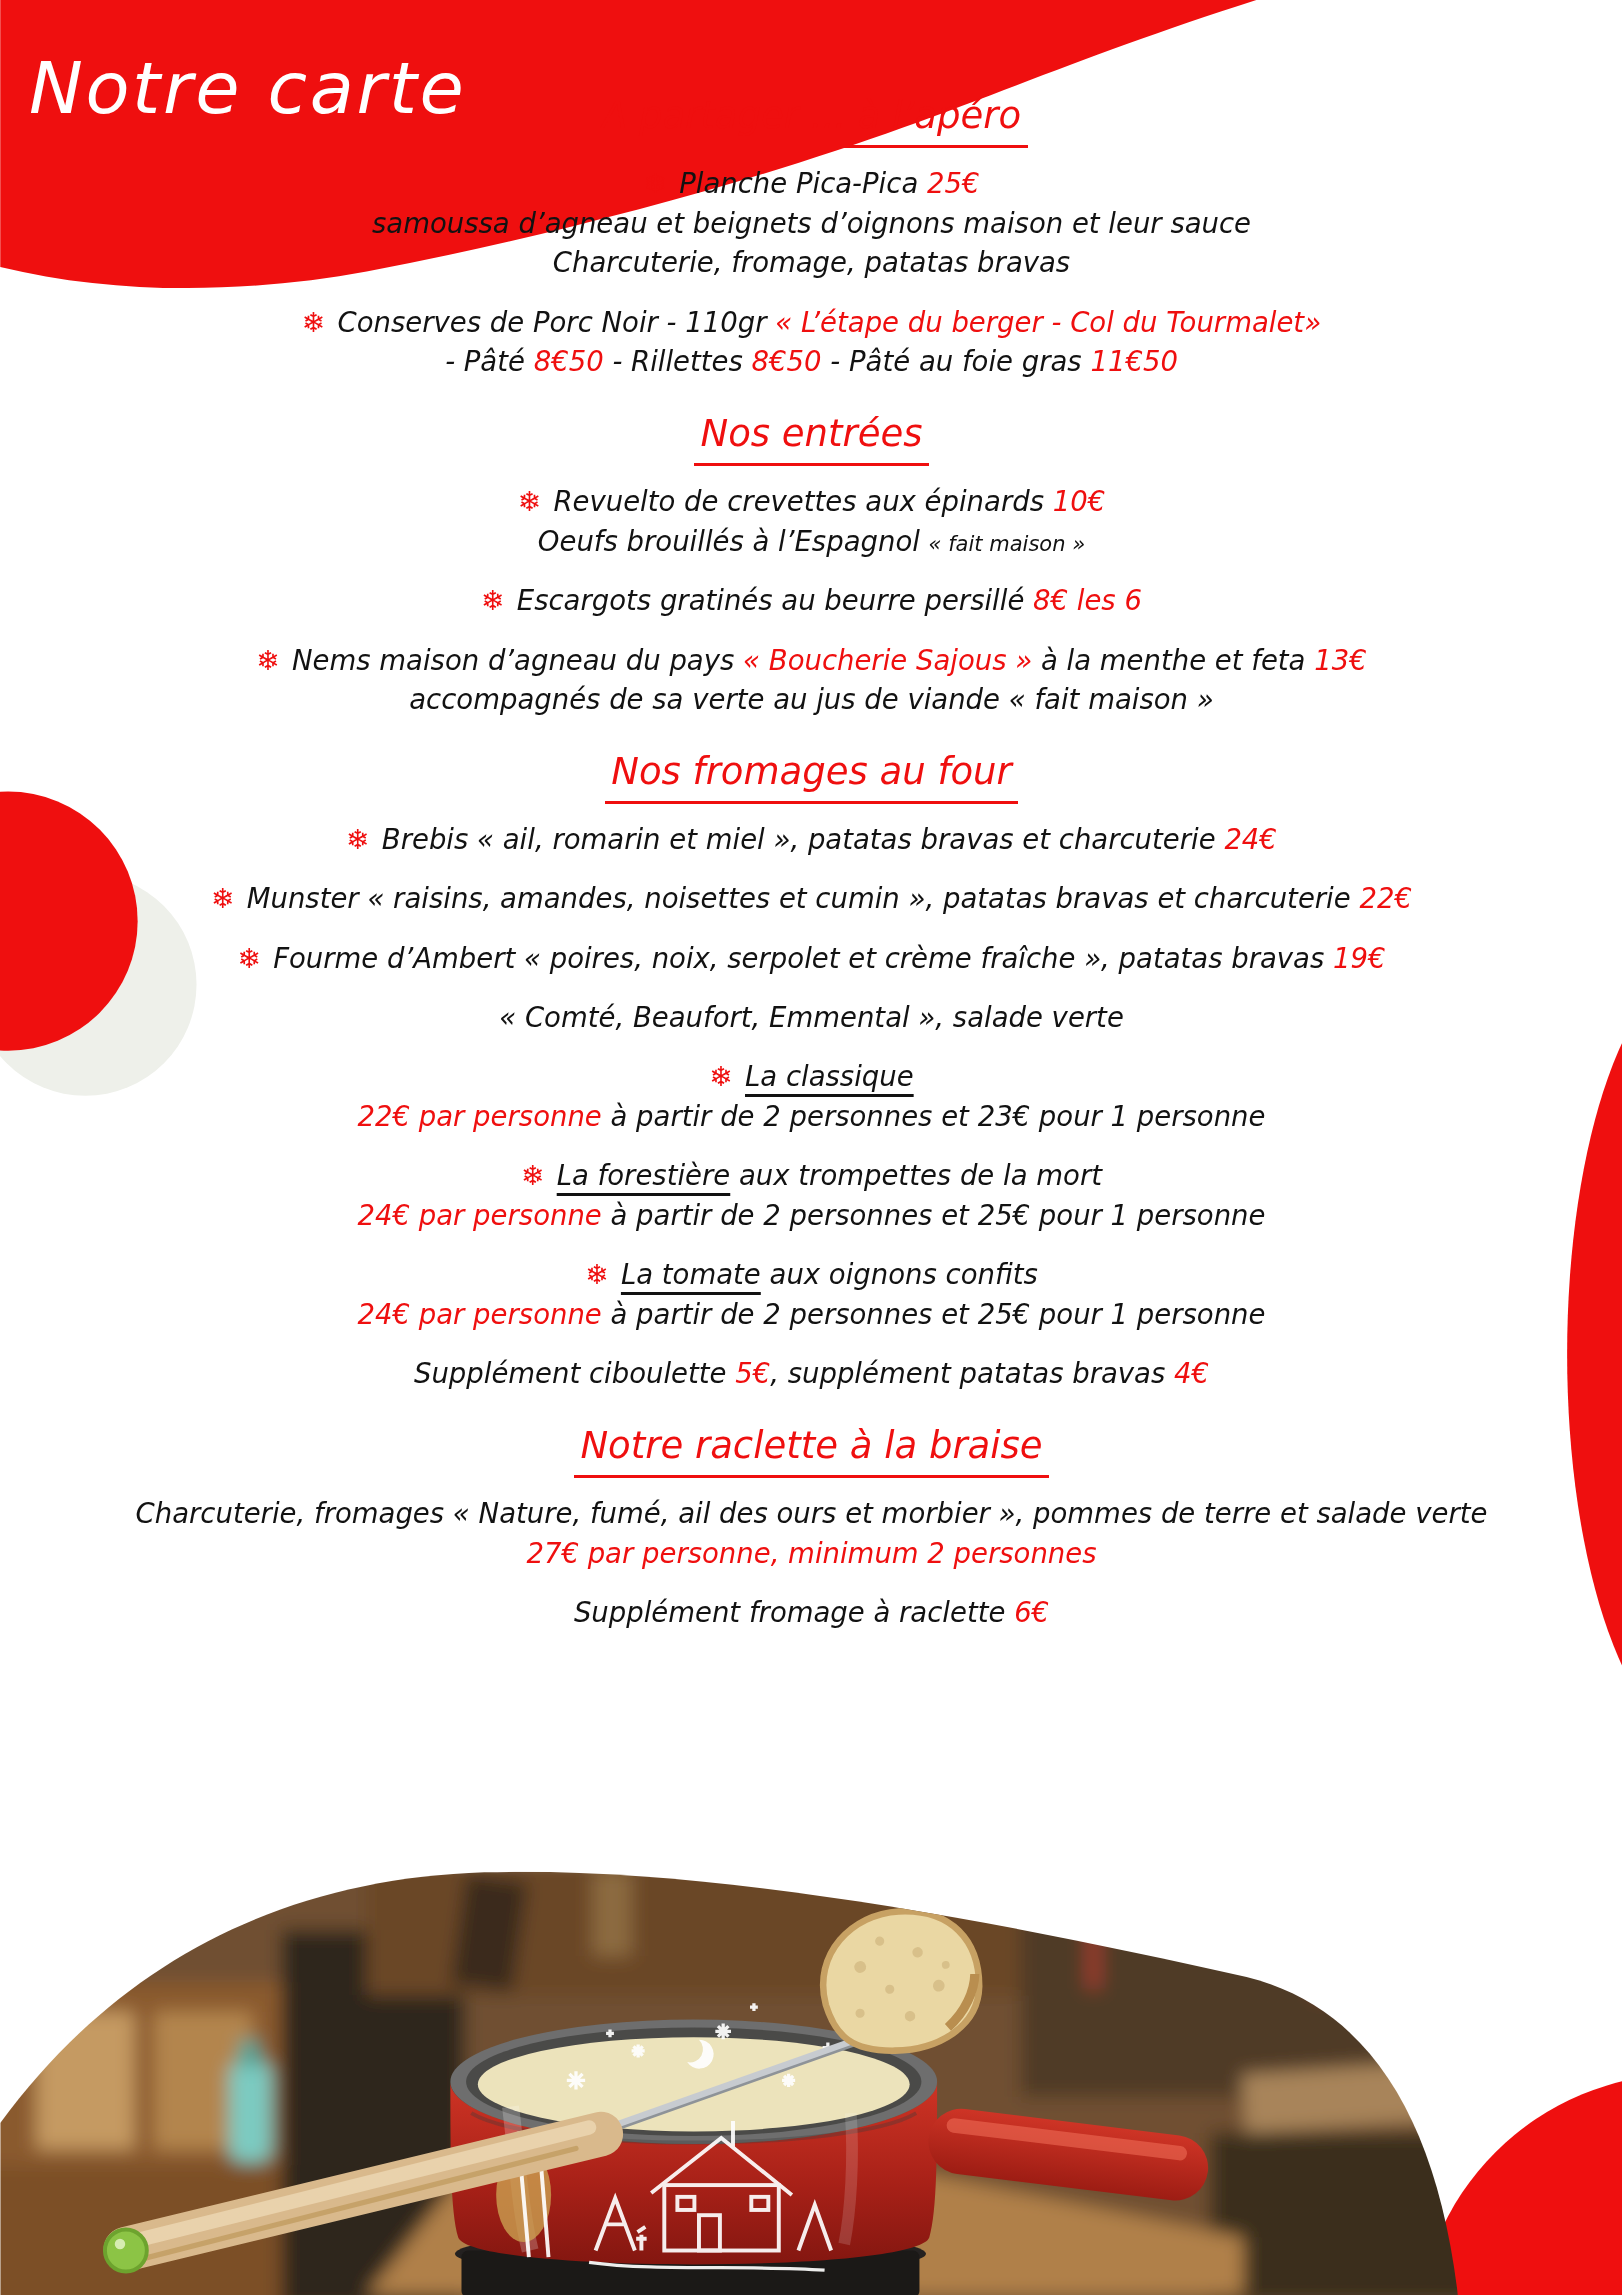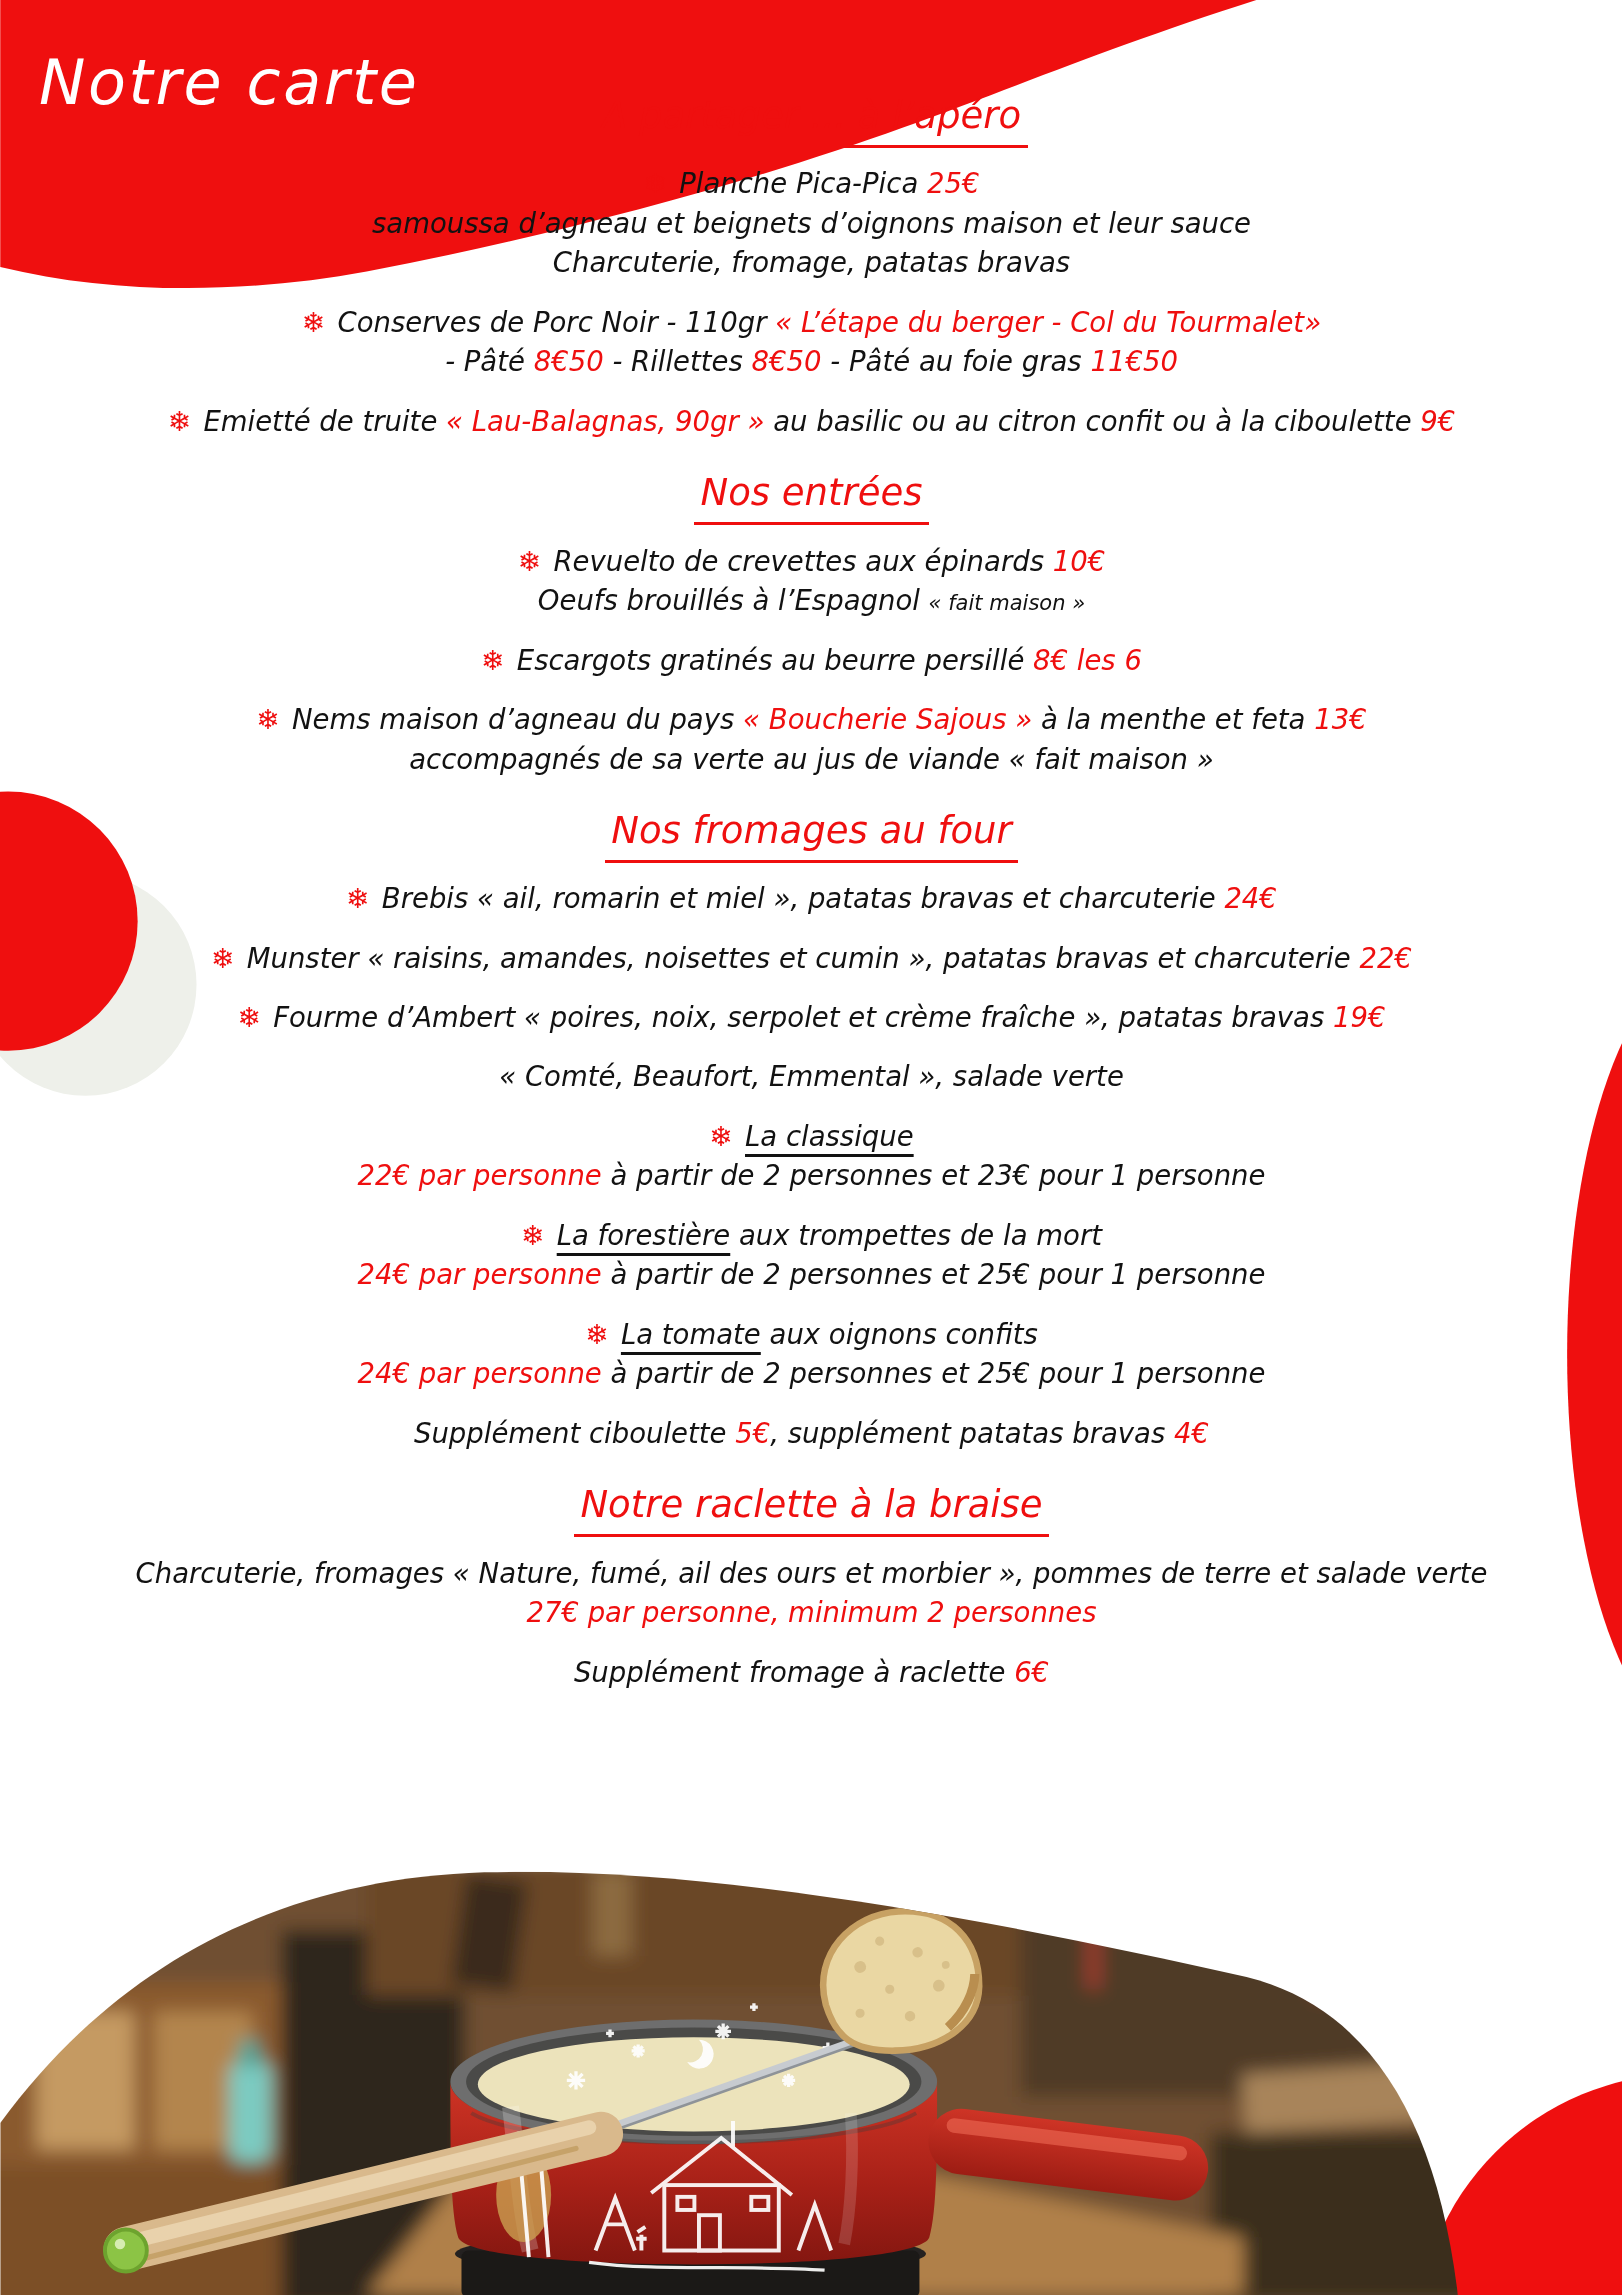--- a/index.html
+++ b/index.html
@@ -3,22 +3,22 @@
 <meta charset="utf-8">
 <style>
   html,body{margin:0;padding:0;}
   body{
     width:1623px;height:2295px;position:relative;overflow:hidden;background:#ffffff;
     font-family:"DejaVu Sans", sans-serif;font-style:italic;color:var(--ink,#121212);
   }
   #decor,#photo{position:absolute;top:0;left:0;}
   #photo{z-index:5;}
   #page-title{
-    position:absolute;top:46px;left:39px;z-index:3;
-    color:#ffffff;font-size:62px;letter-spacing:2.6px;white-space:nowrap;
+    position:absolute;top:46px;left:29px;z-index:3;
+    color:#ffffff;font-size:72px;letter-spacing:2.6px;white-space:nowrap;
   }
   #menu{
     position:absolute;top:92px;left:0;width:1623px;z-index:2;
     text-align:center;font-size:27.5px;line-height:1.3;
   }
   .b{white-space:nowrap;}
   .heading{margin:30px 0 26px;}
   .heading:first-child{margin-top:0;}
   .hd{
     color:var(--red,#ef0f0f);font-size:37px;
@@ -45,21 +45,20 @@
 
 <div id="page-title">Notre carte</div>
 
 <div id="menu">
     <div class="b heading"><span class="hd">A partager ... à l’apéro</span></div>
     <div class="b item"><span class="sf">❄</span> <span class="c-ink">Planche Pica-Pica </span><span class="c-red">25€</span></div>
     <div class="b line"><span class="c-ink">samoussa d’agneau et beignets d’oignons maison et leur sauce</span></div>
     <div class="b line"><span class="c-ink">Charcuterie, fromage, patatas bravas</span></div>
     <div class="b item"><span class="sf">❄</span> <span class="c-ink">Conserves de Porc Noir - 110gr </span><span class="c-red">« L’étape du berger - Col du Tourmalet»</span></div>
     <div class="b line"><span class="c-ink">- Pâté </span><span class="c-red">8€50</span><span class="c-ink"> - Rillettes </span><span class="c-red">8€50</span><span class="c-ink"> - Pâté au foie gras </span><span class="c-red">11€50</span></div>
-    <div class="b item"><span class="sf">❄</span> <span class="c-ink">Emietté de truite </span><span class="c-red">« Lau-Balagnas, 90gr »</span><span class="c-ink"> au basilic ou au citron confit ou à la ciboulette </span><span class="c-red">9€</span></div>
     <div class="b heading"><span class="hd">Nos entrées</span></div>
     <div class="b item"><span class="sf">❄</span> <span class="c-ink">Revuelto de crevettes aux épinards </span><span class="c-red">10€</span></div>
     <div class="b line"><span class="c-ink">Oeufs brouillés à l’Espagnol </span><span class="c-ink small">« fait maison »</span></div>
     <div class="b item"><span class="sf">❄</span> <span class="c-ink">Escargots gratinés au beurre persillé </span><span class="c-red">8€ les 6</span></div>
     <div class="b item"><span class="sf">❄</span> <span class="c-ink">Nems maison d’agneau du pays </span><span class="c-red">« Boucherie Sajous »</span><span class="c-ink"> à la menthe et feta </span><span class="c-red">13€</span></div>
     <div class="b line"><span class="c-ink">accompagnés de sa verte au jus de viande « fait maison »</span></div>
     <div class="b heading"><span class="hd">Nos fromages au four</span></div>
     <div class="b item"><span class="sf">❄</span> <span class="c-ink">Brebis « ail, romarin et miel », patatas bravas et charcuterie </span><span class="c-red">24€</span></div>
     <div class="b item"><span class="sf">❄</span> <span class="c-ink">Munster « raisins, amandes, noisettes et cumin », patatas bravas et charcuterie </span><span class="c-red">22€</span></div>
     <div class="b item"><span class="sf">❄</span> <span class="c-ink">Fourme d’Ambert « poires, noix, serpolet et crème fraîche », patatas bravas </span><span class="c-red">19€</span></div>

